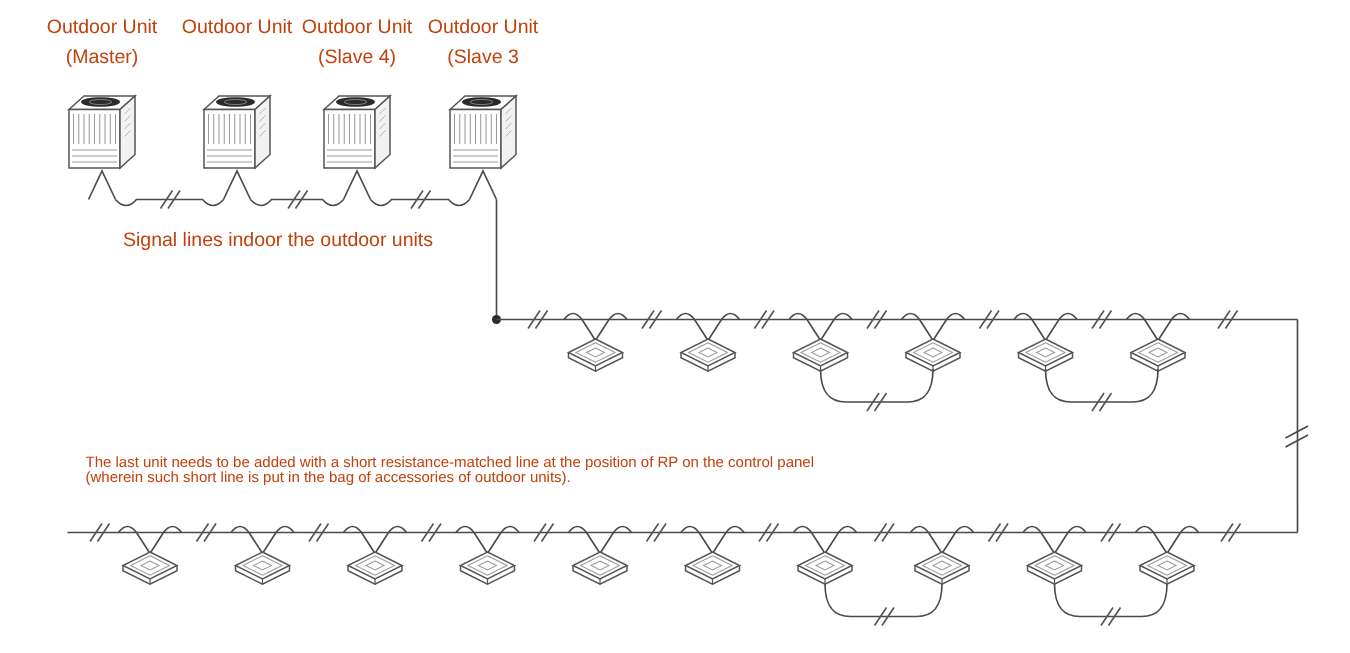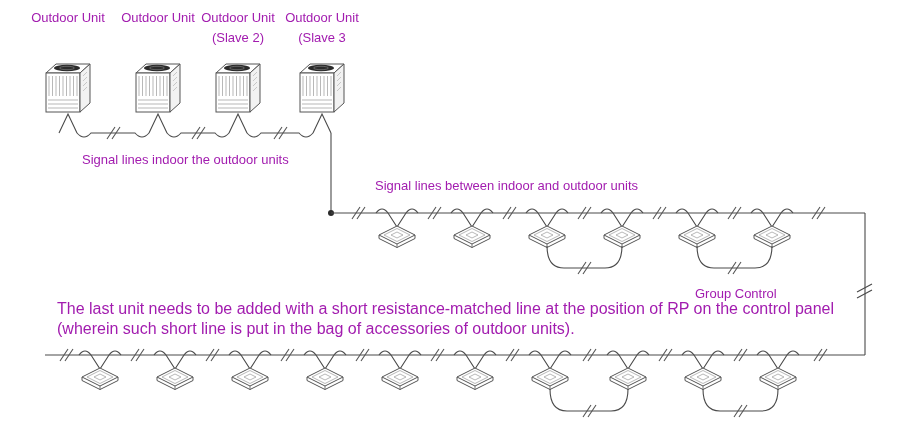--- a/index.html
+++ b/index.html
@@ -1,23 +1,23 @@
 <!DOCTYPE html>
 <html><head>
 <meta charset="utf-8">
 <style>
   html,body{margin:0;padding:0;background:#ffffff;}
   .stage{
     position:relative;width:900px;height:435px;background:#ffffff;
-    font-family:"Liberation Sans",sans-serif;color:#a21caf;overflow:hidden;
+    font-family:"Liberation Sans",sans-serif;color:#c2410c;overflow:hidden;
   }
   .stage svg{position:absolute;left:0;top:0;}
   .lbl{position:absolute;font-size:13px;line-height:20px;white-space:nowrap;}
   .lbl.center{text-align:center;white-space:normal;}
-  .lbl.note{font-size:16px;}
+  .lbl.note{font-size:10px;}
 </style>
 </head>
 <body>
 
 <div class="stage">
 
   <svg width="900" height="435" viewBox="0 0 900 435">
     <defs>
       <g id="ou-icon">
         <path d="M3,13 L13,4 L47,4 L37,13 Z" fill="#ffffff" stroke="#555555" stroke-width="1"></path>
@@ -134,32 +134,31 @@
       <use href="#iu-icon" x="457" y="368"></use>
       <use href="#iu-icon" x="532" y="368"></use>
       <use href="#iu-icon" x="610" y="368"></use>
       <use href="#iu-icon" x="685" y="368"></use>
       <use href="#iu-icon" x="760" y="368"></use>
     </g>
   </svg>
 
   <div class="lbl center" style="left:13px;top:8px;width:110px">
     <div>Outdoor Unit</div>
+    <div>(Master)</div>
   </div>
   <div class="lbl center" style="left:103px;top:8px;width:110px">
     <div>Outdoor Unit</div>
   </div>
   <div class="lbl center" style="left:183px;top:8px;width:110px">
     <div>Outdoor Unit</div>
-    <div>(Slave 2)</div>
+    <div>(Slave 4)</div>
   </div>
   <div class="lbl center" style="left:267px;top:8px;width:110px">
     <div>Outdoor Unit</div>
     <div>(Slave 3</div>
   </div>
 
   <div class="lbl" style="left:82px;top:150px">Signal lines indoor the outdoor units</div>
-  <div class="lbl" style="left:375px;top:176px">Signal lines between indoor and outdoor units</div>
-  <div class="lbl" style="left:695px;top:284px">Group Control</div>
   <div class="lbl note" style="left:57px;top:299px">The last unit needs to be added with a short resistance-matched line at the position of RP on the control panel</div>
-  <div class="lbl note" style="left:57px;top:319px">(wherein such short line is put in the bag of accessories of outdoor units).</div>
+  <div class="lbl note" style="left:57px;top:309px">(wherein such short line is put in the bag of accessories of outdoor units).</div>
 
 </div>
 
 </body></html>

